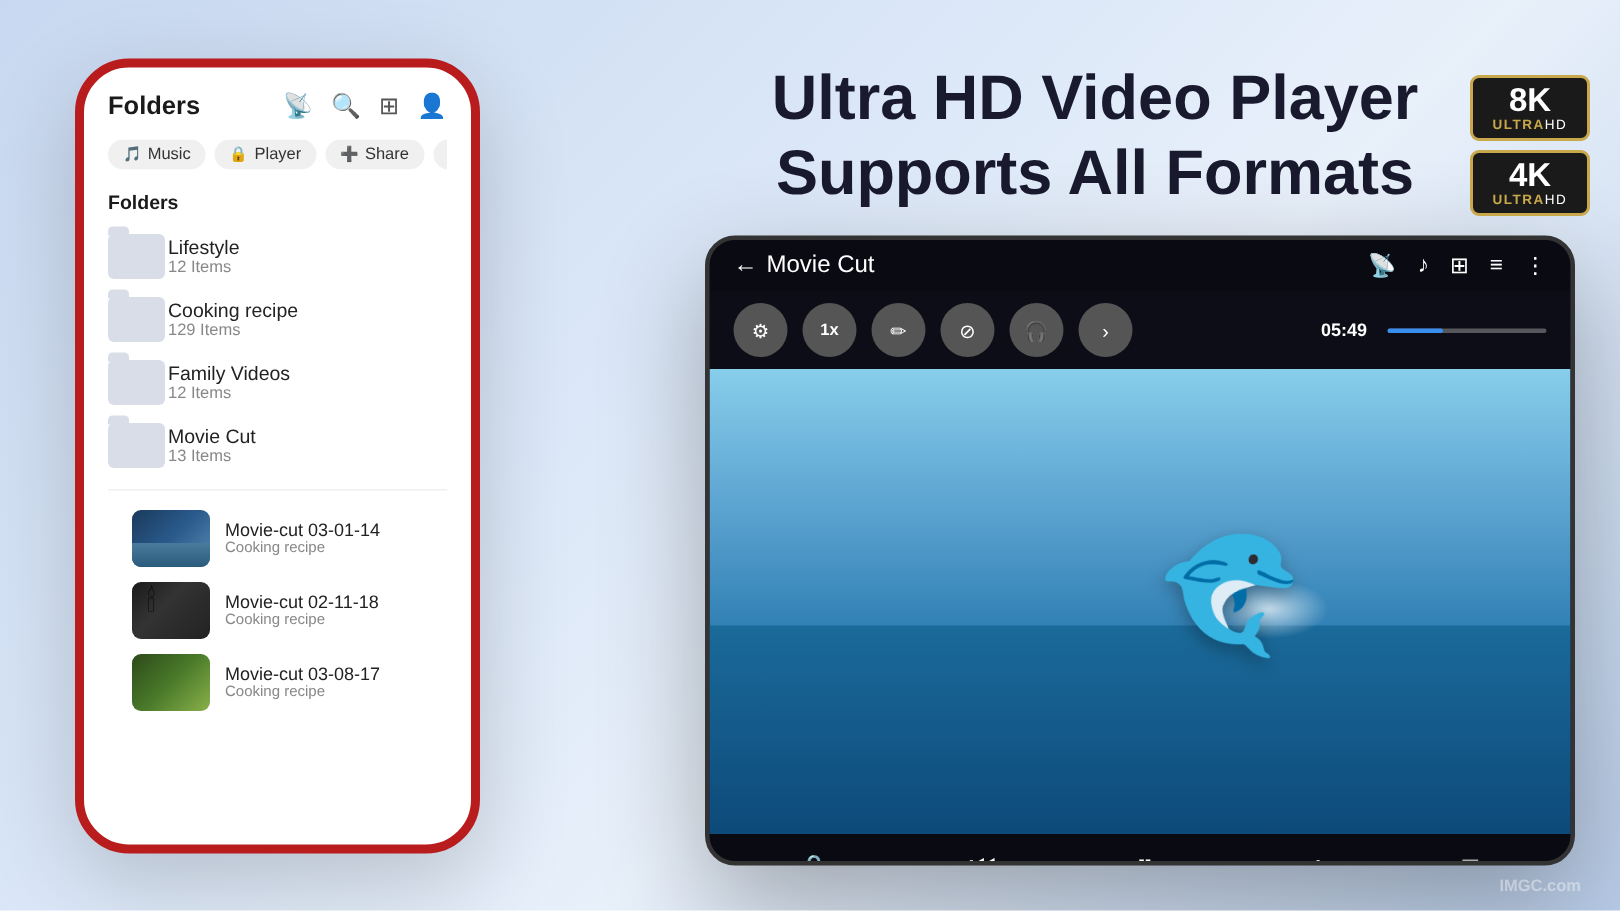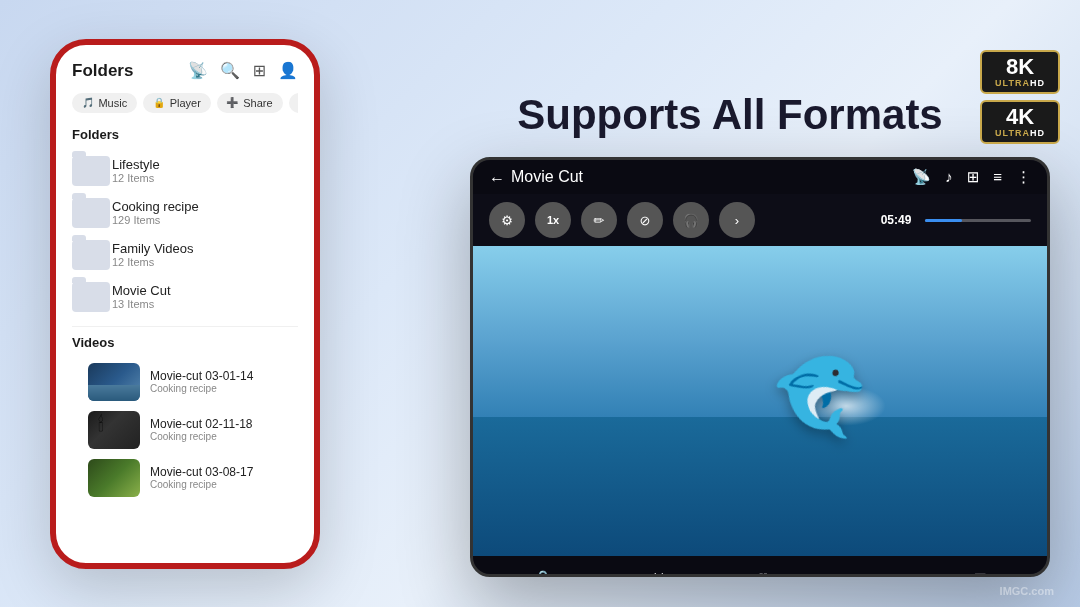--- a/index.html
+++ b/index.html
@@ -380,21 +380,21 @@
 
     .res-badge-sub {
       font-size: 9px;
       color: #c8a84b;
       font-weight: 700;
       letter-spacing: 1px;
     }
 
     .res-badge-sub .bold {
       color: #fff;
-      font-weight: 700;
+      font-weight: 400;
     }
 
     .watermark {
       position: absolute;
       bottom: 10px;
       right: 26px;
       font-size: 11px;
       color: rgba(255,255,255,0.4);
       z-index: 5;
       font-weight: bold;
@@ -484,21 +484,20 @@
       <div class="folder-item">
         <div class="folder-icon"></div>
         <div>
           <div class="folder-text-name">Movie Cut</div>
           <div class="folder-text-count">13 Items</div>
         </div>
       </div>
 
       <div class="divider"></div>
 
-      <div class="section-label">Videos</div>
 
       <div class="video-item">
         <div class="video-thumb video-thumb-1"></div>
         <div>
           <div class="video-text-name">Movie-cut 03-01-14</div>
           <div class="video-text-sub">Cooking recipe</div>
         </div>
       </div>
 
       <div class="video-item">
@@ -517,21 +516,21 @@
         </div>
       </div>
 
     </div>
   </div>
 
   <div class="right-area">
 
     <div class="hero-section">
       <div class="hero-title">
-        <br>
+        <span>Ultra HD Video Player</span><br>
         <span>Supports All Formats</span>
       </div>
     </div>
 
     <div class="tablet-mockup">
 
       <div class="tablet-header">
         <div class="tablet-back">
           <span>←</span>
           <span>Movie Cut</span>

